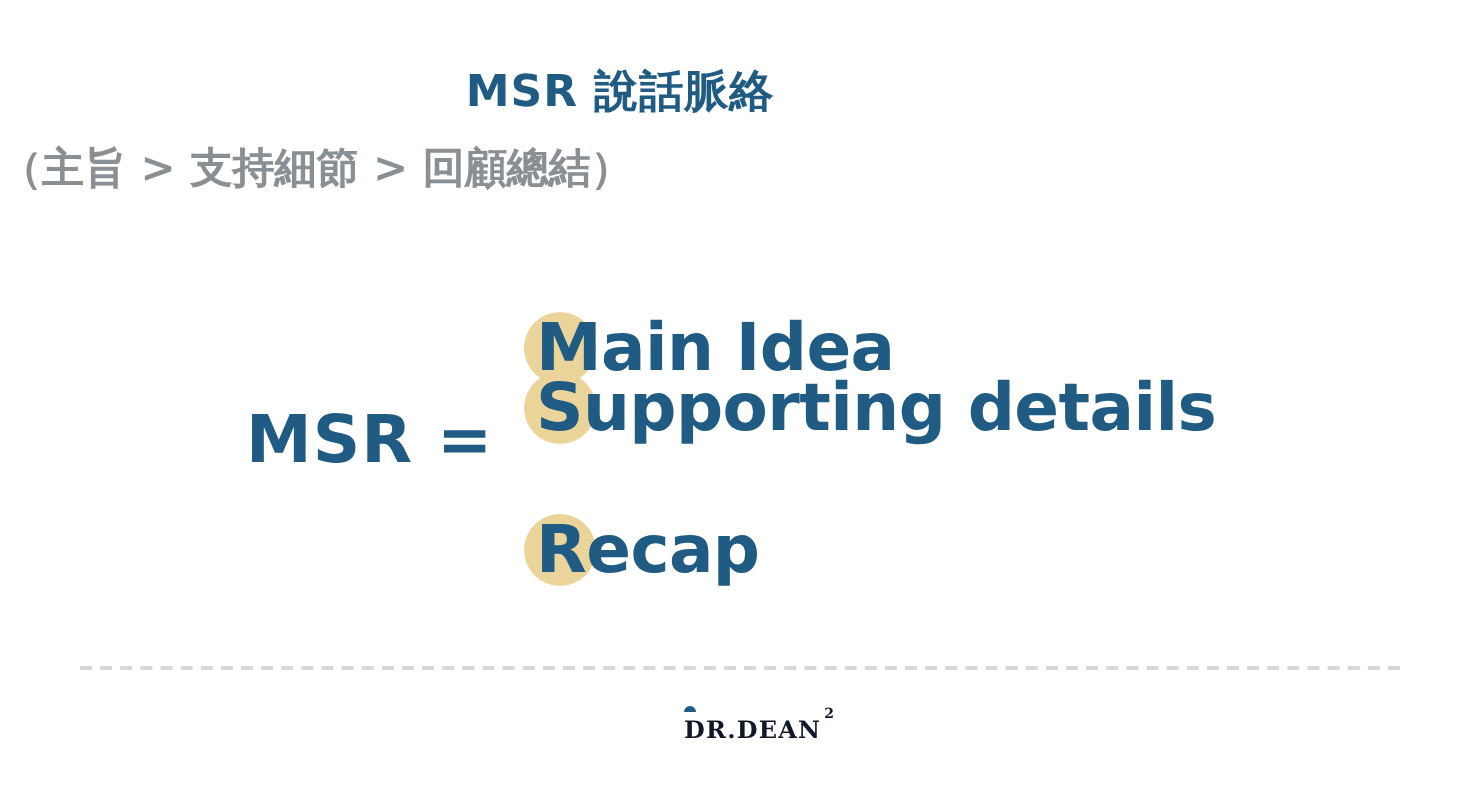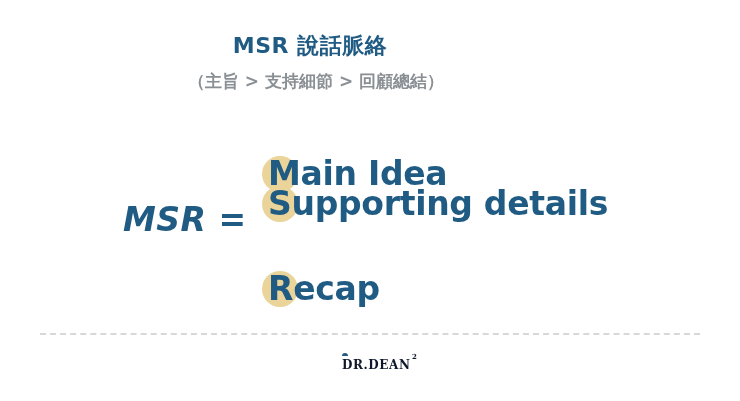--- a/index.html
+++ b/index.html
@@ -23,34 +23,33 @@
       font-size: 22px;
       font-weight: bold;
       color: #1f5b83;
       letter-spacing: 0.5px;
     }
     .subtitle {
       position: absolute;
       left: 0;
       width: 632px;
       top: 70px;
-      text-align: center;
-      font-size: 17px;
+      text-align: left;
+      font-size: 21px;
       font-weight: bold;
       color: #8a8f94;
     }
     .lhs {
       position: absolute;
       left: 123px;
       top: 200px;
       font-size: 33px;
       font-weight: bold;
       color: #1f5b83;
       letter-spacing: 0.5px;
-      font-style: italic;
     }
     .item {
       position: absolute;
       left: 268px;
       font-size: 33px;
       font-weight: bold;
       color: #1f5b83;
       white-space: nowrap;
       letter-spacing: -0.3px;
     }
@@ -63,21 +62,21 @@
       left: -6px;
       top: 2px;
       z-index: 0;
     }
     .item .text {
       position: relative;
       z-index: 1;
     }
     .item-m { top: 154px; }
     .item-s { top: 184px; }
-    .item-r { top: 269px; }
+    .item-r { top: 255px; }
     .divider {
       position: absolute;
       left: 40px;
       width: 660px;
       top: 333px;
       height: 0;
       border-top: 2px dashed #d6d8da;
     }
     .logo {
       position: absolute;

